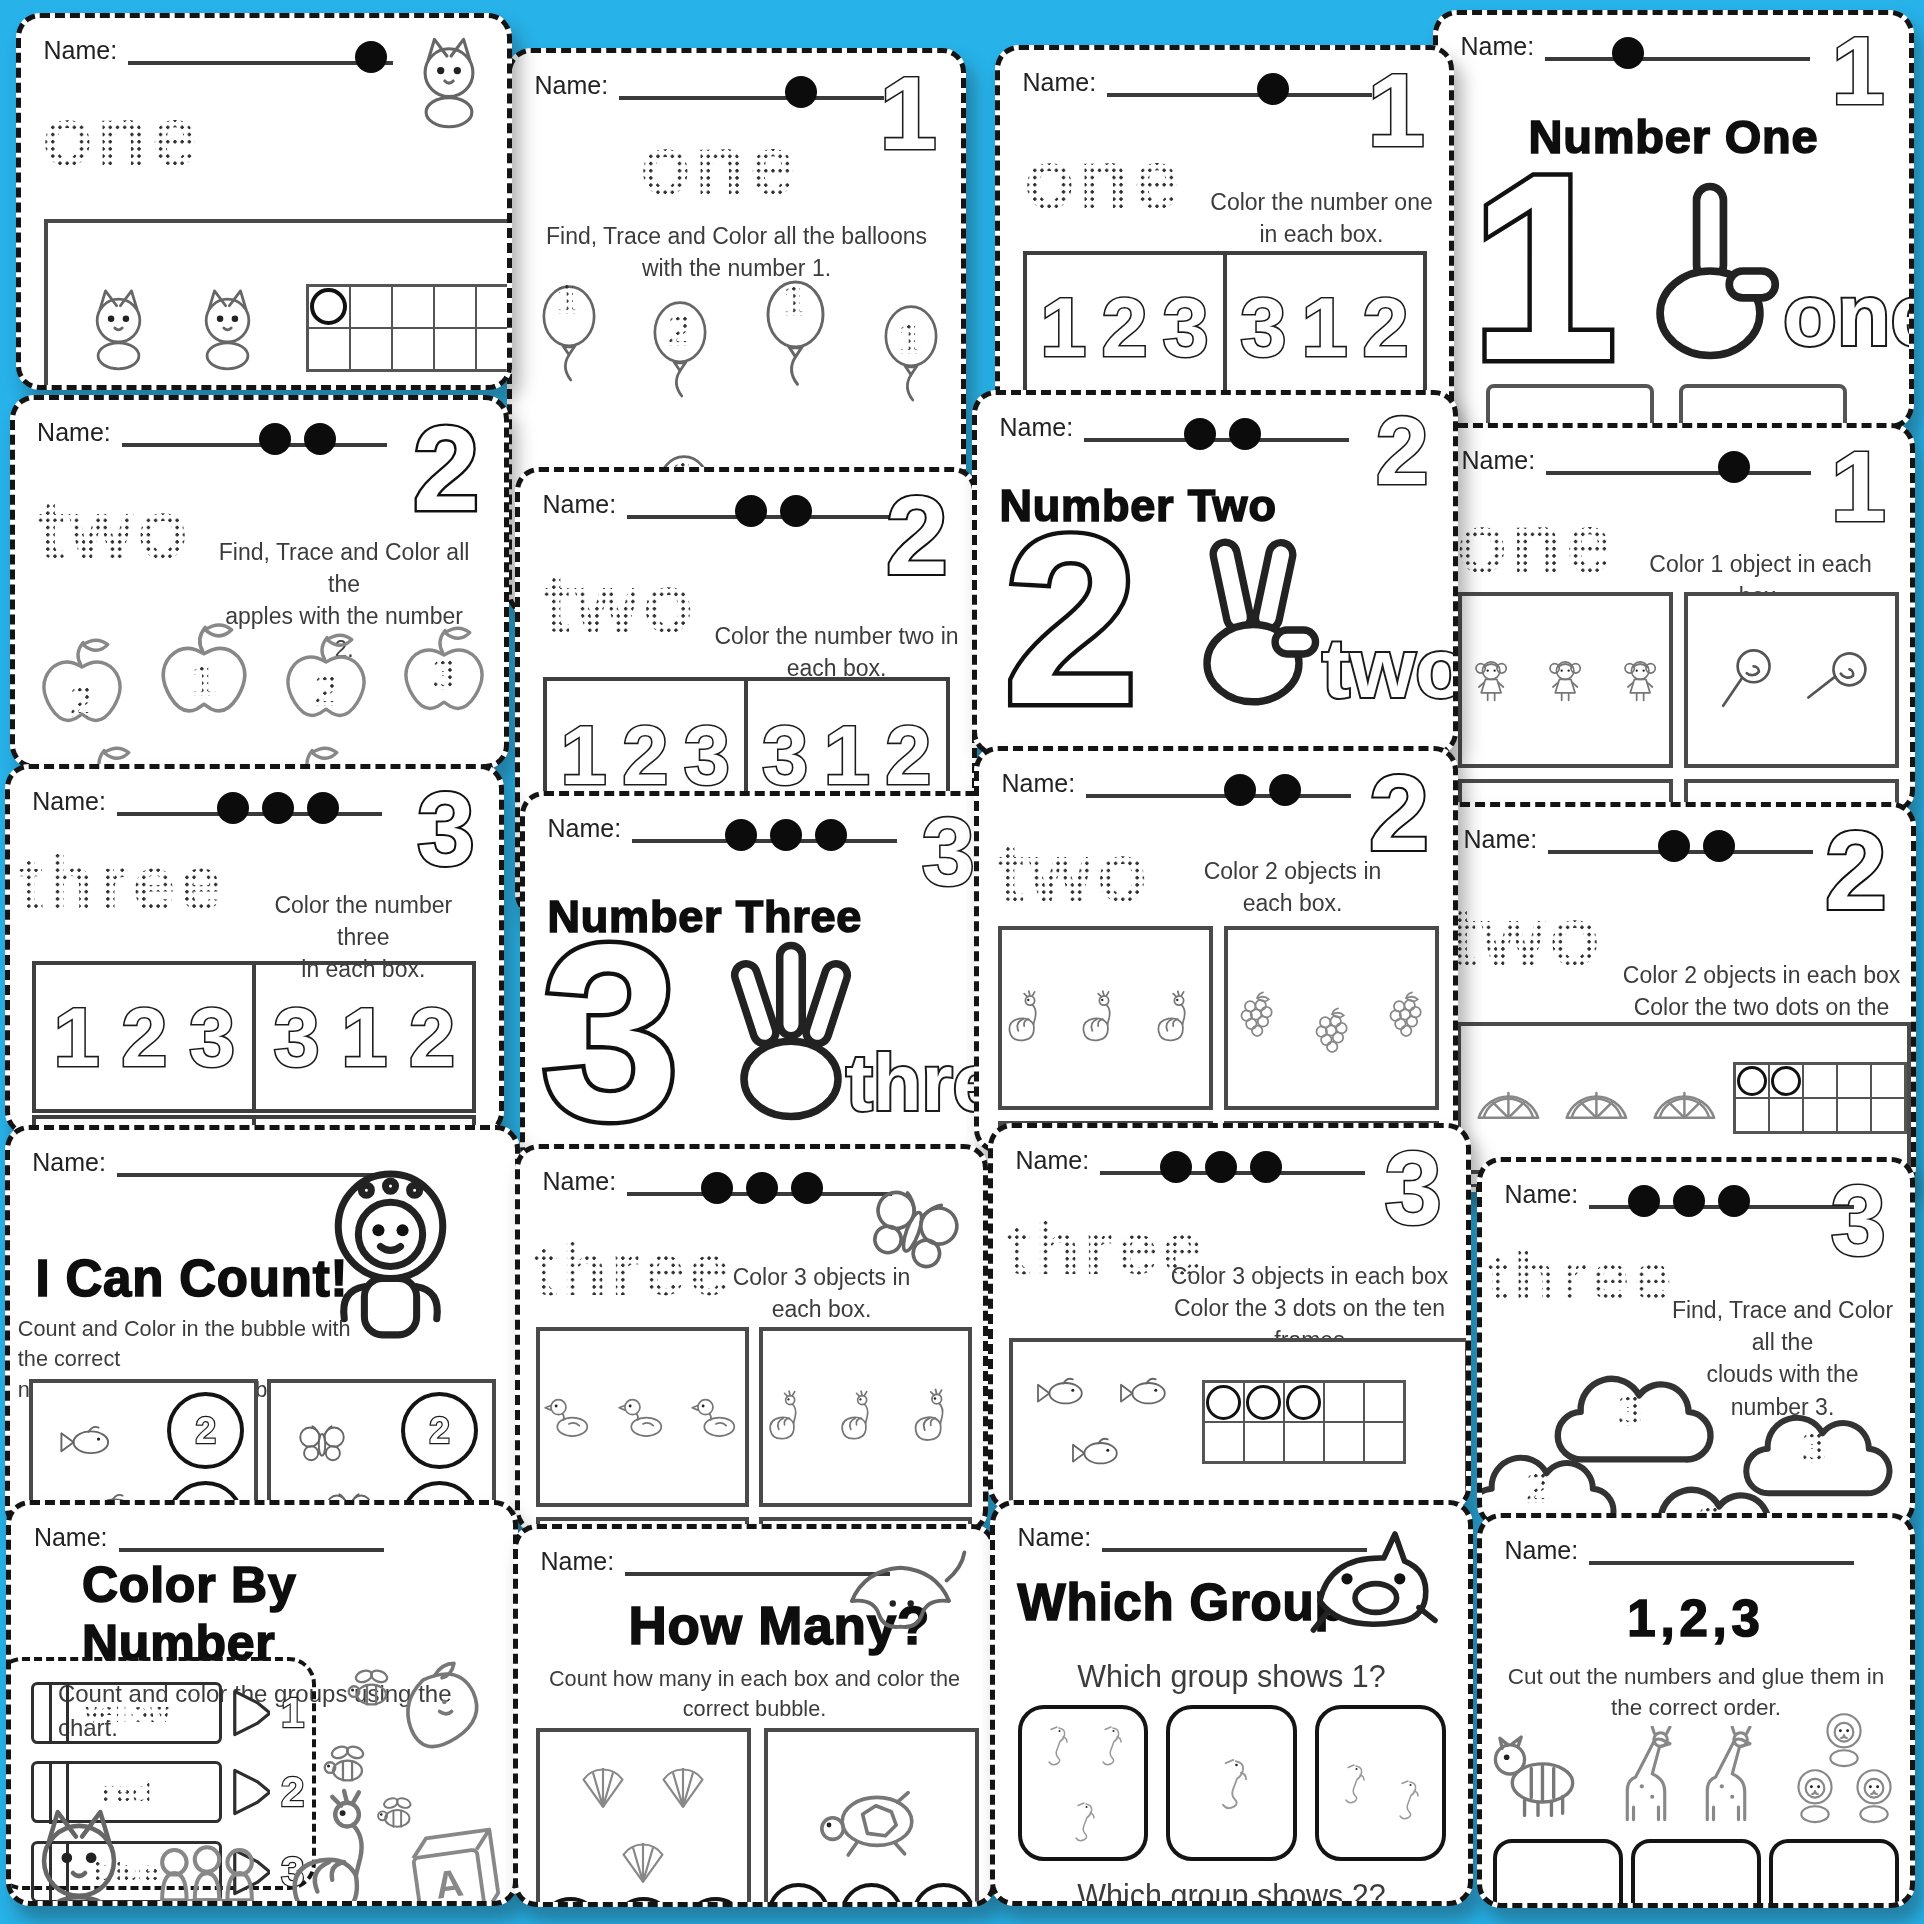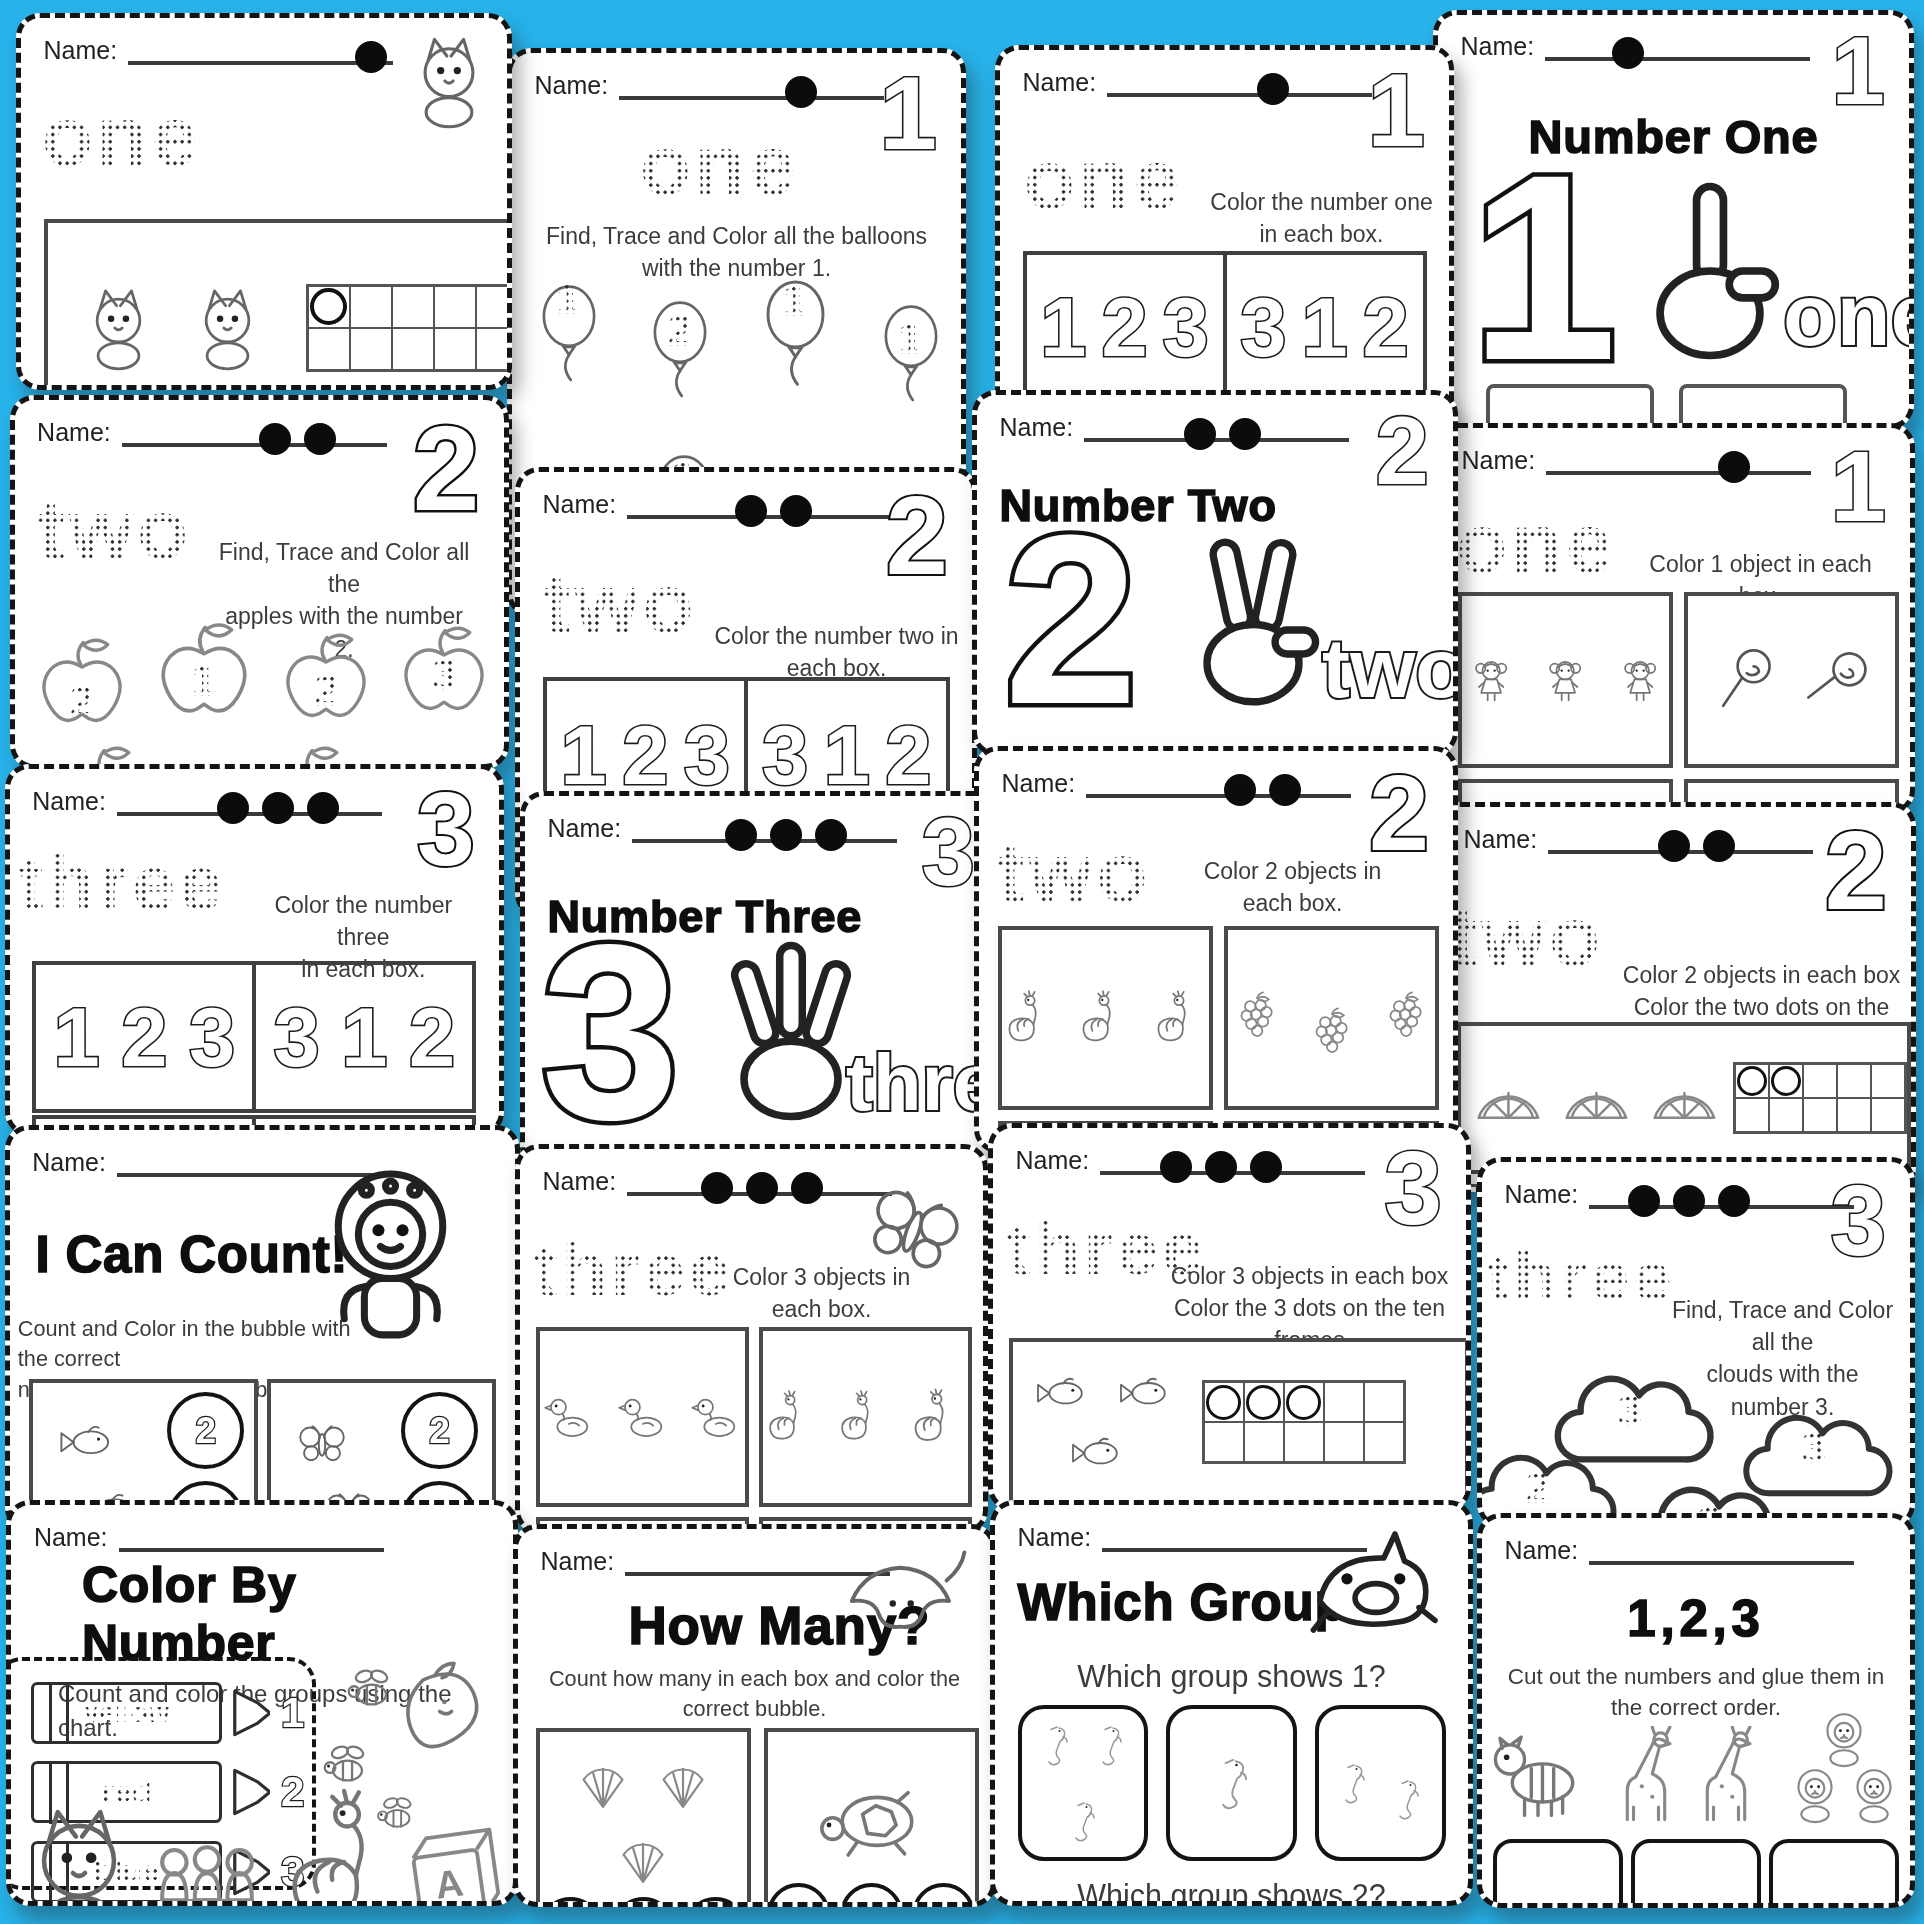--- a/index.html
+++ b/index.html
@@ -793,21 +793,21 @@
       
     </div>
   </div>
 </div>
 
 <div class="page pM" style="left:4.8px;top:1125px;width:515px;height:407px">
   <div class="name-row">
     <span>Name:</span>
     <span class="name-line"></span>
   </div>
-  <div class="title" style="font-size:51px;margin-top:48px;margin-left:3.2px">I Can Count!</div>
+  <div class="title" style="font-size:51px;margin-top:72px;margin-left:3.2px">I Can Count!</div>
   <div class="instr" style="position:absolute;left:8px;top:184px;width:345px;text-align:left;font-size:21.7px">
     <div>Count and Color in the bubble with the correct</div>
     <div>number of items in each box.</div>
   </div>
   <svg class="ic" width="201" height="201" style="position:absolute;right:24px;top:32px" viewBox="0 0 250 250">
       <use href="#i-astronaut"></use>
     </svg>
   <div style="position:absolute;left:19px;top:249px;display:grid;grid-template-columns:229px 229px;gap:9.6px">
     <div class="obj-box" style="height:184px;justify-content:space-between;padding:0 14.4px">
       <span style="display:flex;flex-direction:column;gap:4.8px">

